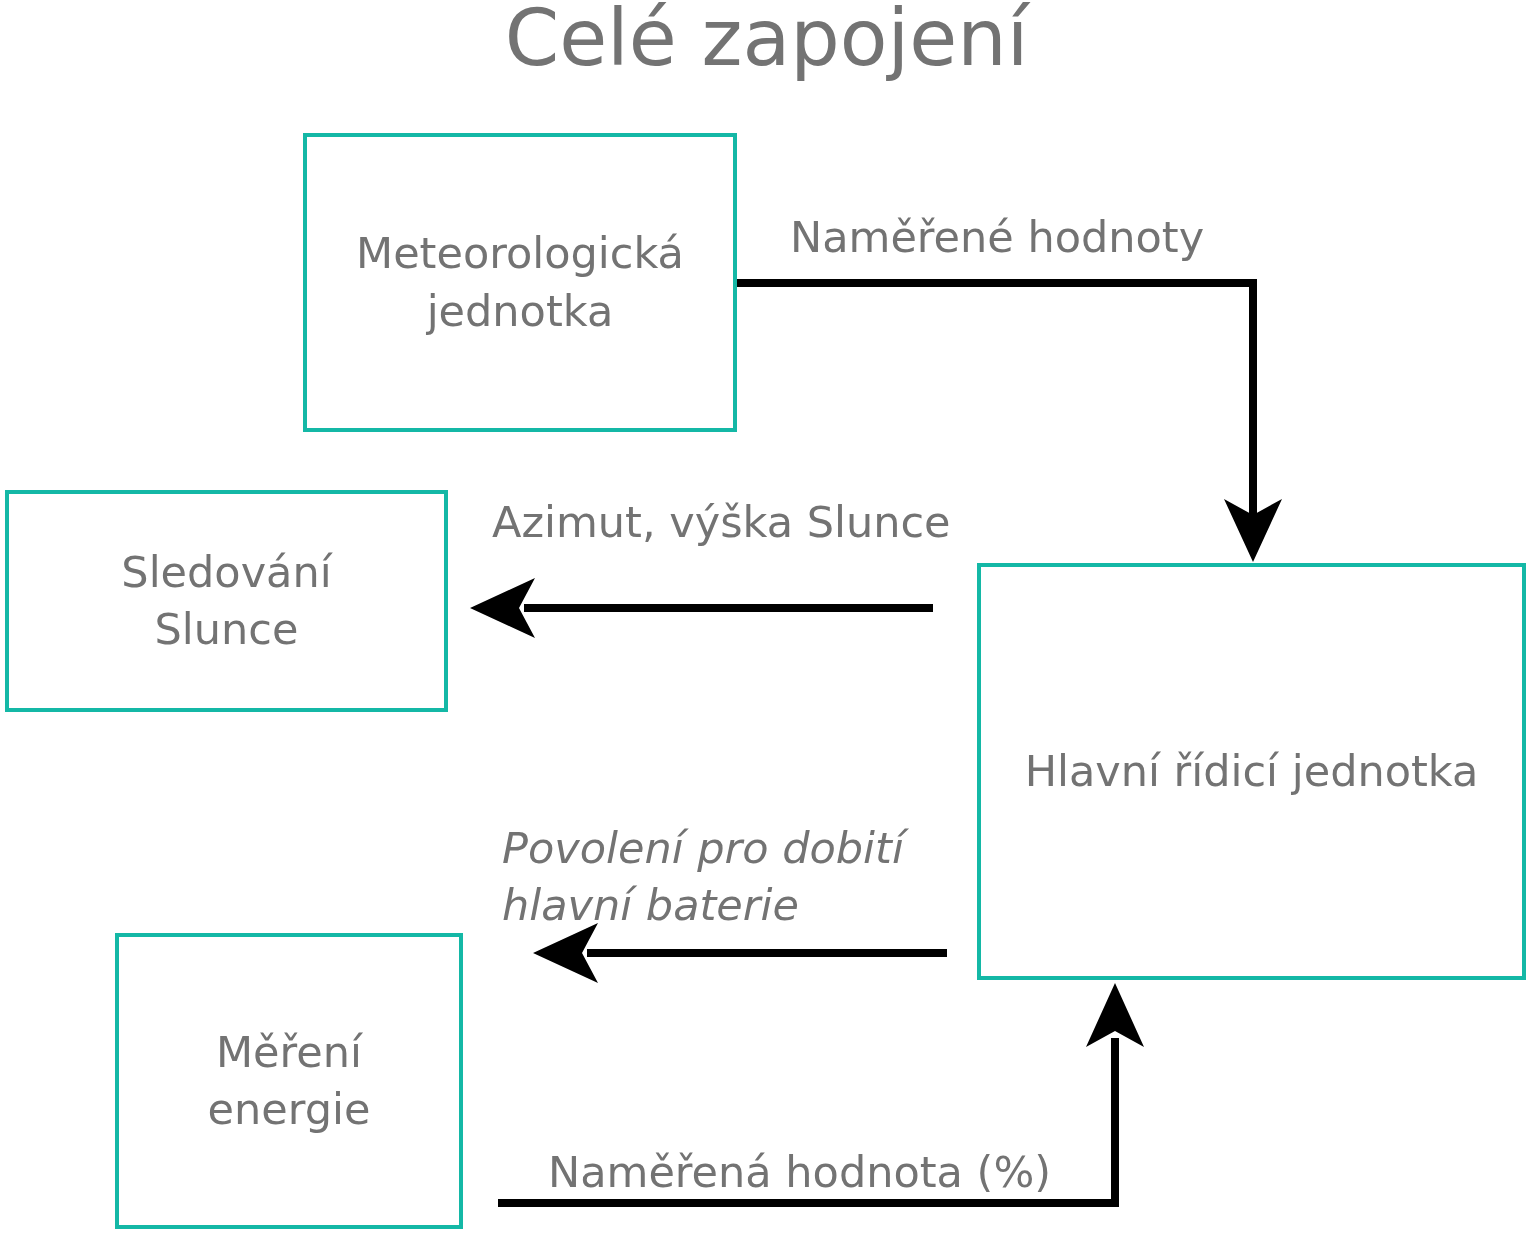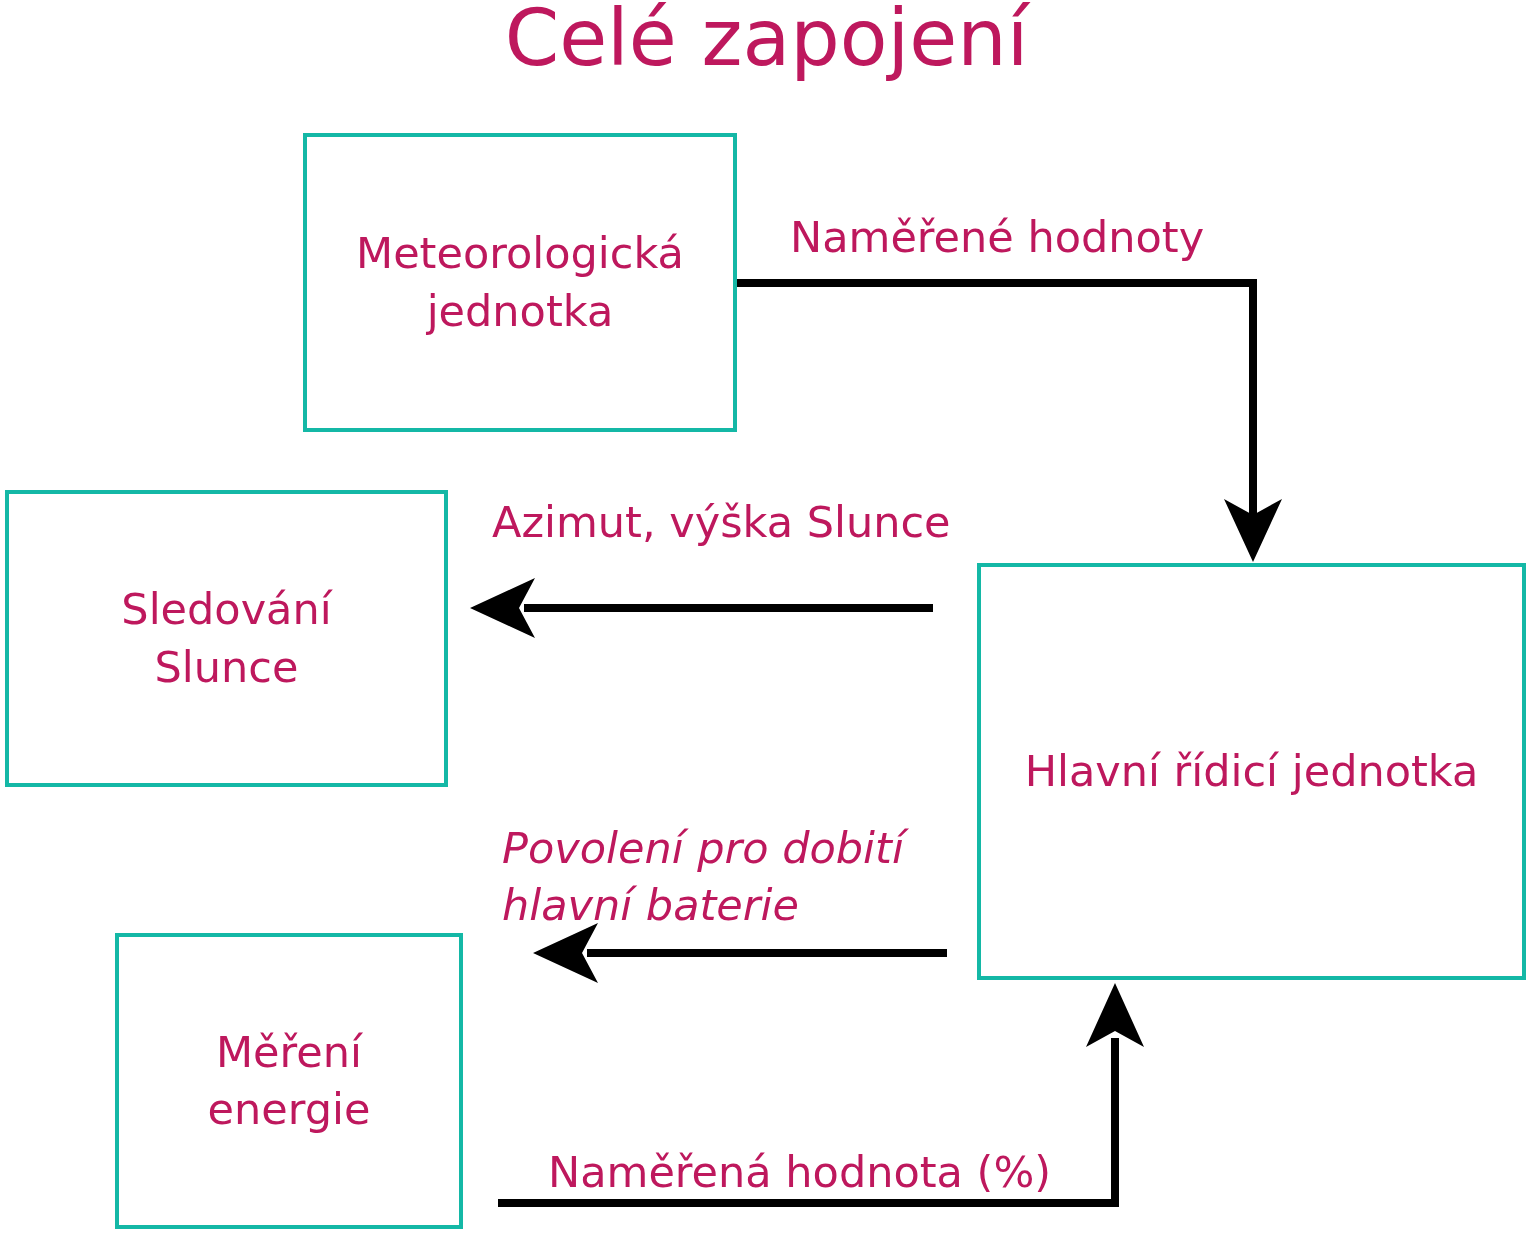--- a/index.html
+++ b/index.html
@@ -6,21 +6,21 @@
     margin: 0;
     padding: 0;
     background: #ffffff;
   }
   .canvas {
     position: relative;
     width: 1533px;
     height: 1233px;
     background: #ffffff;
     font-family: "DejaVu Sans", sans-serif;
-    color: #be185d;
+    color: #737373;
     overflow: hidden;
   }
   .diagram-title {
     position: absolute;
     top: -8px;
     left: 0;
     width: 100%;
     text-align: center;
     font-size: 78px;
     line-height: 1.2;
@@ -34,21 +34,21 @@
     background: #ffffff;
     display: flex;
     align-items: center;
     justify-content: center;
     text-align: center;
     font-size: 43px;
     line-height: 1.33;
     white-space: pre-line;
   }
   .node-meteo    { left: 303px; top: 133px;  width: 434px; height: 299px; }
-  .node-sledovani{ left: 5px;   top: 490px;  width: 443px; height: 297px; }
+  .node-sledovani{ left: 5px;   top: 490px;  width: 443px; height: 222px; }
   .node-mereni   { left: 115px; top: 933px;  width: 348px; height: 296px; }
   .node-hlavni   { left: 977px; top: 563px;  width: 549px; height: 417px; }
   .arrows-layer {
     position: absolute;
     left: 0;
     top: 0;
     width: 1533px;
     height: 1233px;
   }
   .edge-label {

